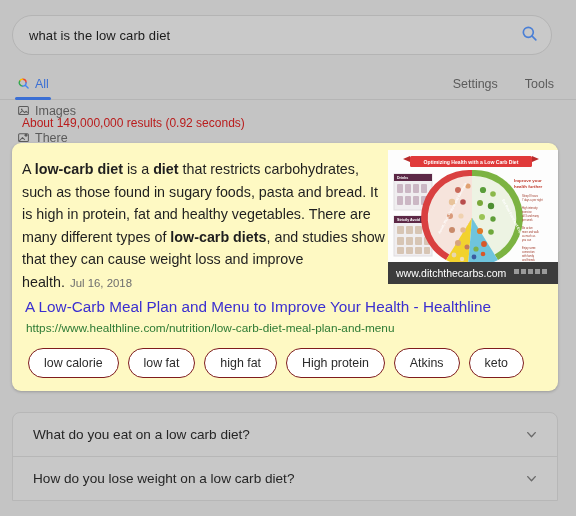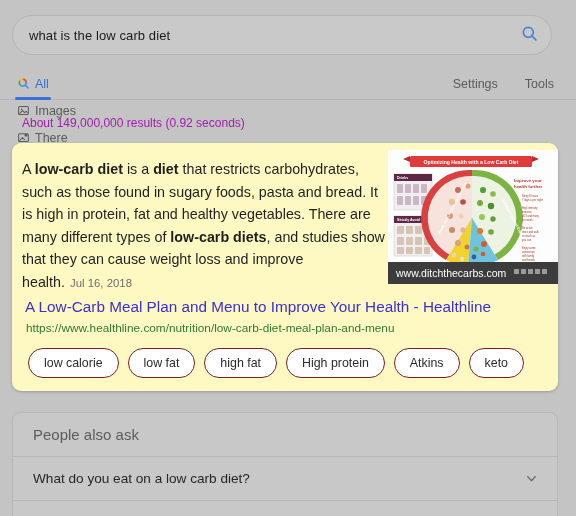--- a/index.html
+++ b/index.html
@@ -89,21 +89,21 @@
   }
   .tab .ic { display: inline-flex; align-items: center; }
   .nav-right .tab { margin-right: 0; margin-left: 27px; font-size: 12.5px; color: #5b5b5b; }
 
   
   .results-count {
     position: absolute;
     left: 22px;
     top: 116px;
     font-size: 12px;
-    color: #a21caf;
+    color: #b91c1c;
   }
 
   
   .snippet-card {
     position: absolute;
     left: 12px;
     top: 143px;
     width: 546px;
     height: 248px;
     box-sizing: border-box;
@@ -451,21 +451,20 @@
       <div class="chip">low calorie</div>
       <div class="chip">low fat</div>
       <div class="chip">high fat</div>
       <div class="chip">High protein</div>
       <div class="chip">Atkins</div>
       <div class="chip">keto</div>
     </div>
 </div>
 
 <div class="paa-card">
-  <div class="paa-header">People also ask</div>
   <div class="paa-item">
     <span class="paa-q">What do you eat on a low carb diet?</span>
     <span class="chev">
       <svg width="15" height="15" viewBox="0 0 24 24" fill="none" stroke="#6a6a6a" stroke-width="2.2" stroke-linecap="round" stroke-linejoin="round">
           <polyline points="6 9 12 15.5 18 9"></polyline>
         </svg>
     </span>
   </div>
   <div class="paa-item">
     <span class="paa-q">How do you lose weight on a low carb diet?</span>

